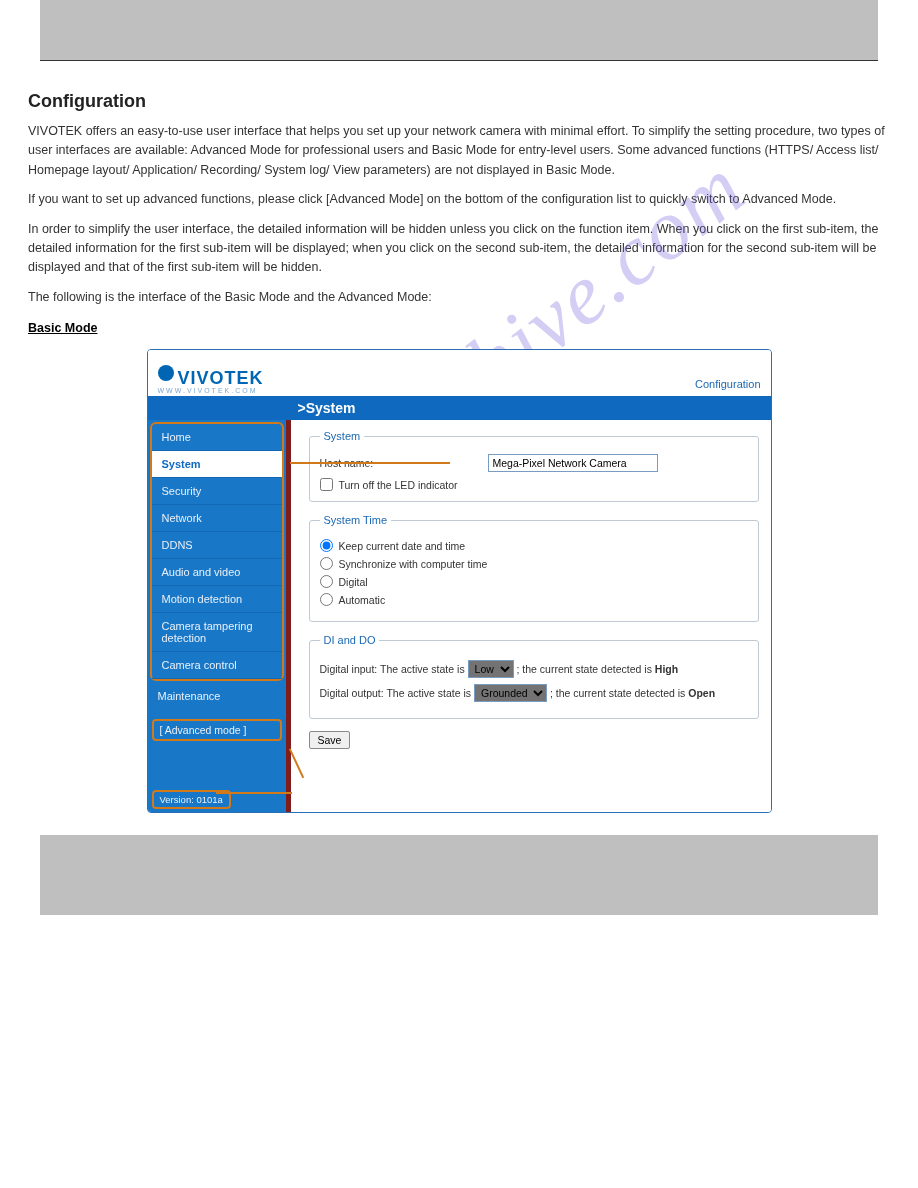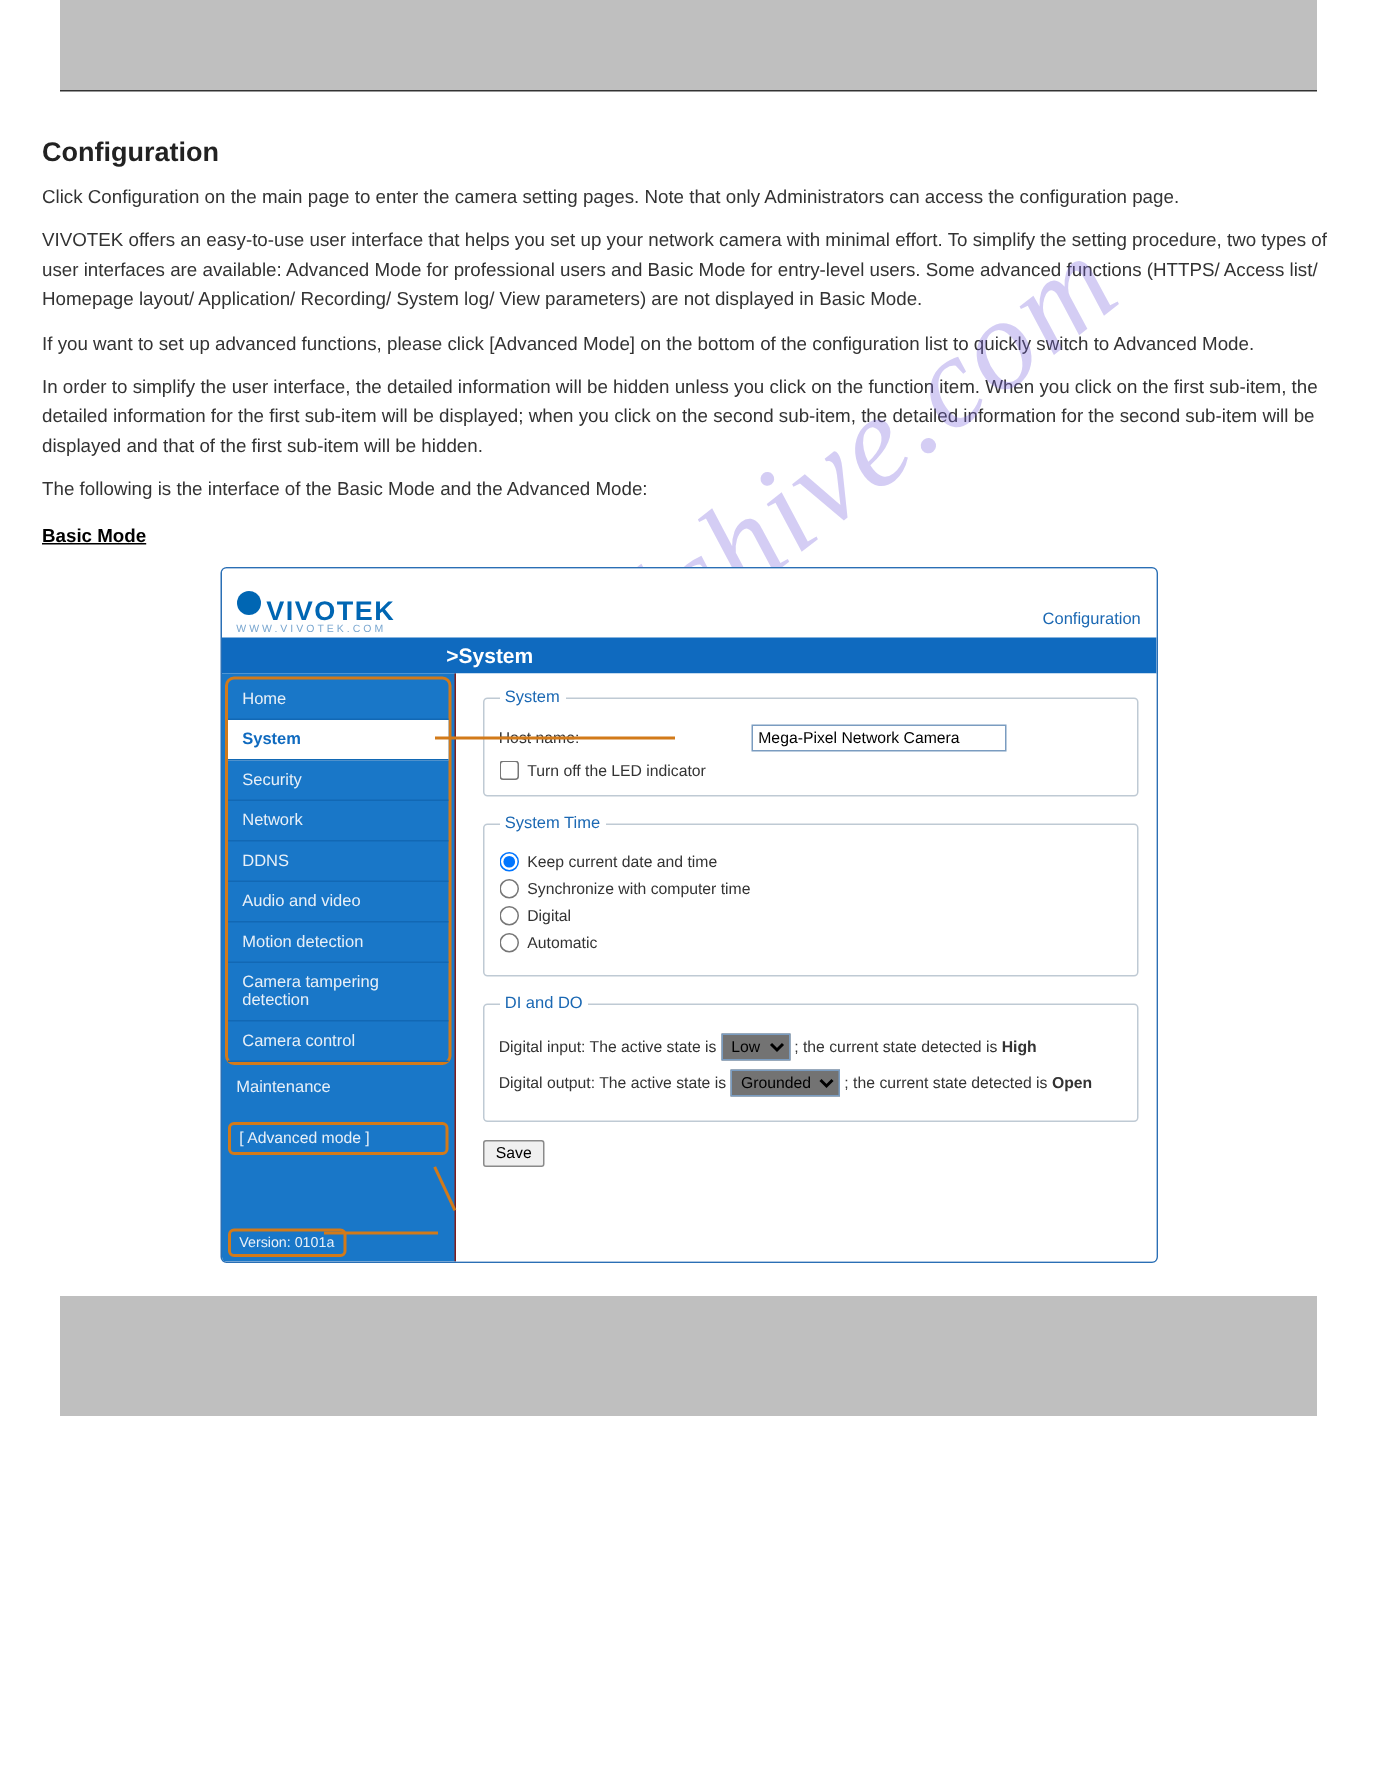--- a/index.html
+++ b/index.html
@@ -89,26 +89,26 @@
   }
   .title-bar {
     background: #0f6abf;
     color: #fff;
     font-weight: bold;
     font-size: 14px;
     padding: 4px 0 4px 150px;
   }
   .app-body { display: flex; min-height: 392px; }
   .sidebar {
-    width: 156px;
+    width: 143px;
     background: #1977c8;
     display: flex;
     flex-direction: column;
     position: relative;
-    border-right: 1px solid #7f1d1d;
+    border-right: 5px solid #7f1d1d;
   }
   .nav-group {
     border: 2px solid #d27a1a;
     border-radius: 6px;
     margin: 2px;
   }
   .nav-item {
     color: #e8f0f8;
     font-size: 11px;
     padding: 7px 10px;
@@ -209,21 +209,20 @@
 </head>
 <body>
 
 <div class="page-header"></div>
 <hr class="hr-line">
 
 <div class="watermark">manualshive.com</div>
 
 <div class="section">
   <div class="section-title">Configuration</div>
-  <p class="body-text">Click Configuration on the main page to enter the camera setting pages. Note that only Administrators can access the configuration page.</p>
   <p class="body-text">VIVOTEK offers an easy-to-use user interface that helps you set up your network camera with minimal effort. To simplify the setting procedure, two types of user interfaces are available: Advanced Mode for professional users and Basic Mode for entry-level users. Some advanced functions (HTTPS/ Access list/ Homepage layout/ Application/ Recording/ System log/ View parameters) are not displayed in Basic Mode.</p>
   <p class="body-text">If you want to set up advanced functions, please click [Advanced Mode] on the bottom of the configuration list to quickly switch to Advanced Mode.</p>
   <p class="body-text">In order to simplify the user interface, the detailed information will be hidden unless you click on the function item. When you click on the first sub-item, the detailed information for the first sub-item will be displayed; when you click on the second sub-item, the detailed information for the second sub-item will be displayed and that of the first sub-item will be hidden.</p>
   <p class="body-text">The following is the interface of the Basic Mode and the Advanced Mode:</p>
 
   <div class="sub-heading underlined">Basic Mode</div>
 
   <div class="screenshot-wrap">
     <div class="app-top">
       <div>

